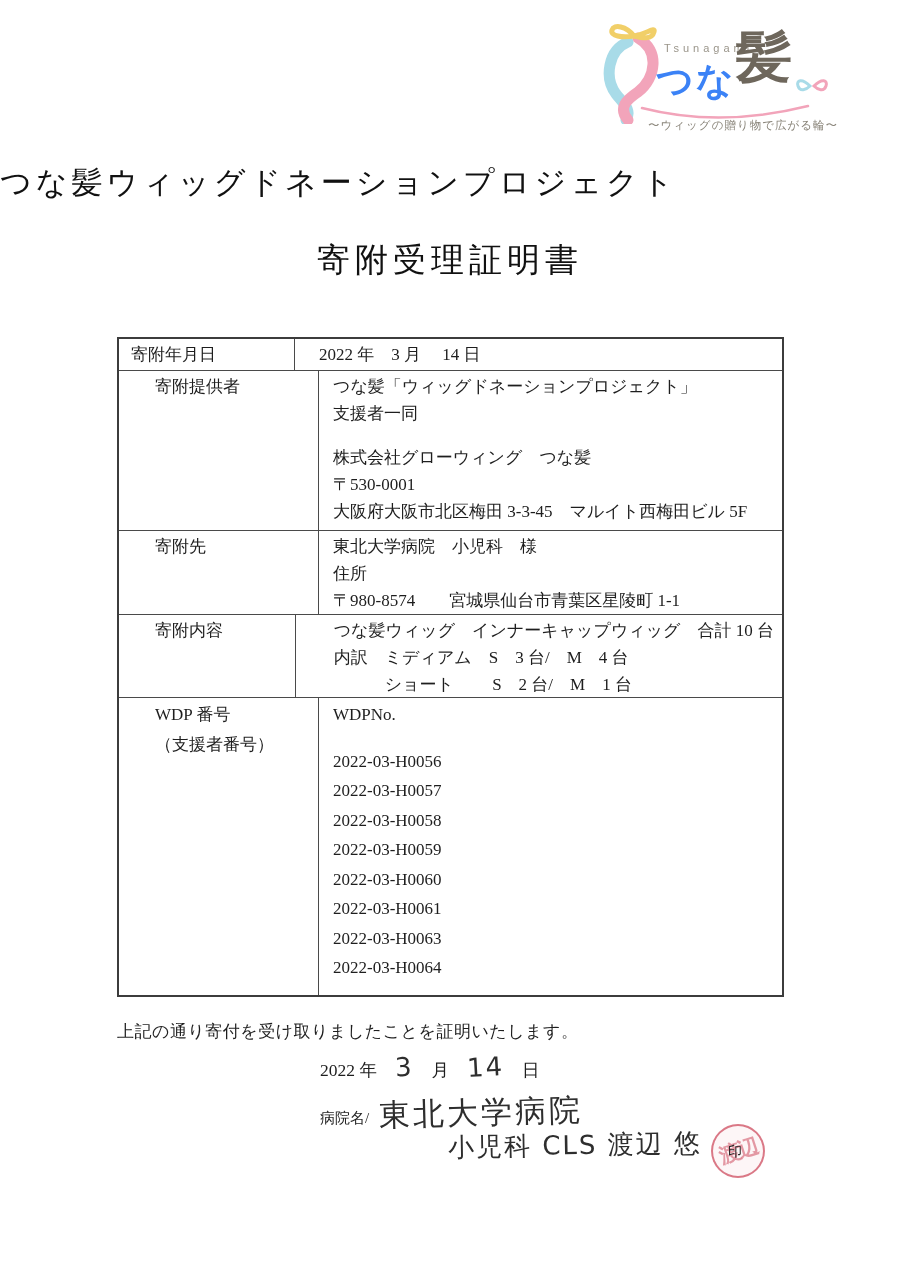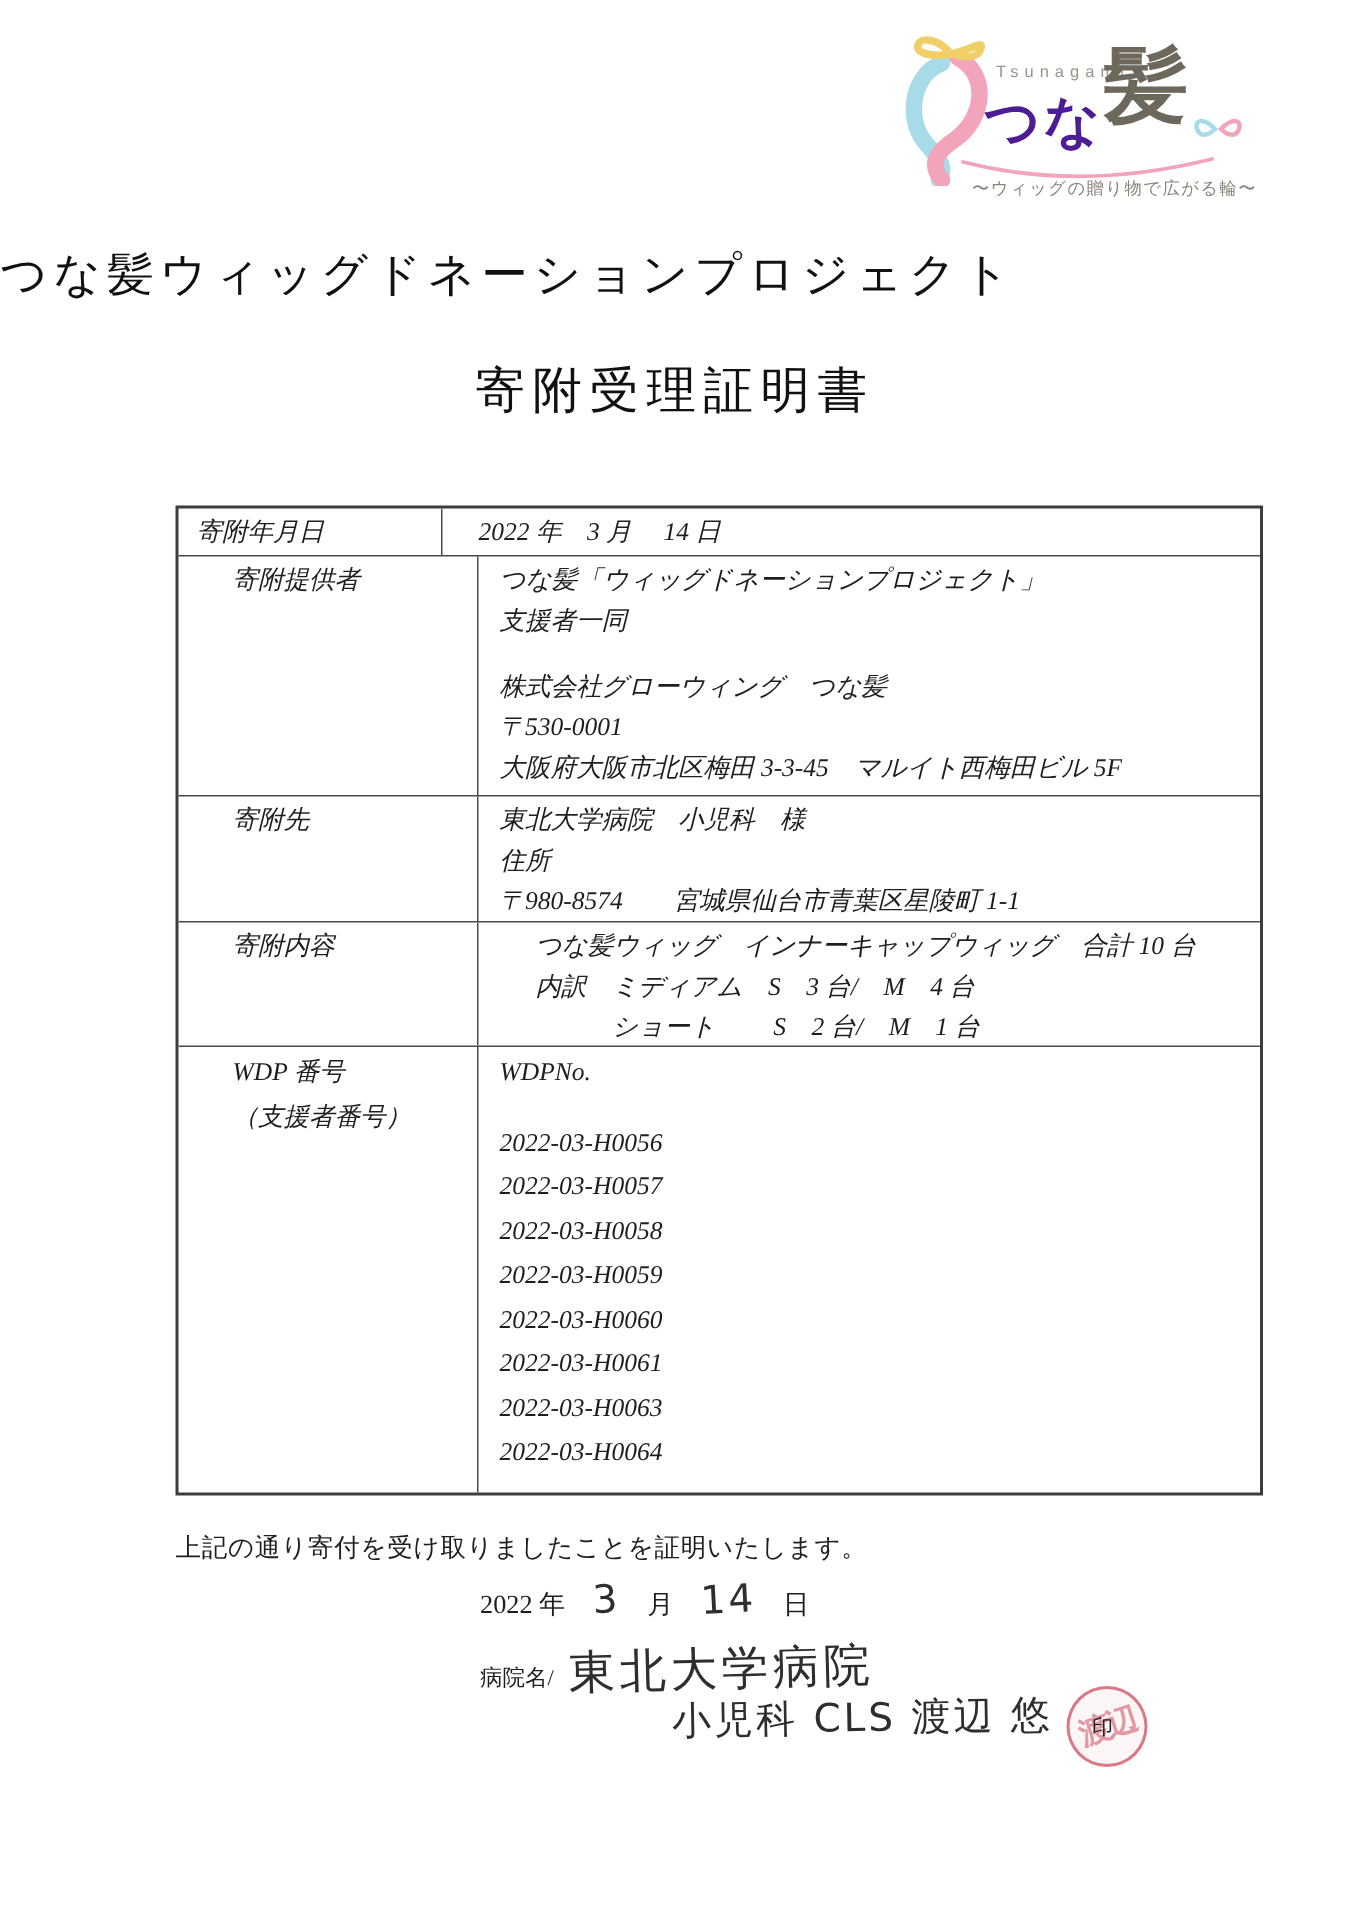--- a/index.html
+++ b/index.html
@@ -8,36 +8,36 @@
     position:relative; width:900px; height:1273px; margin:0 auto;
     background:#ffffff; color:#1e1e1e; overflow:hidden;
   }
 
   
   .logo { position:absolute; top:12px; right:62px; width:240px; height:130px; }
   .logo-ribbon { position:absolute; left:0; top:8px; }
   .logo-brand-en { position:absolute; left:66px; top:30px; font-family:"Liberation Sans",sans-serif;
     font-size:11px; letter-spacing:4px; color:#9a958a; }
   .logo-tsuna { position:absolute; left:58px; top:44px; font-family:Liberation Sans, sans-serif;
-    font-size:37px; color:#4c1d95; font-weight:bold; letter-spacing:2px; }
+    font-size:37px; color:#3b82f6; font-weight:bold; letter-spacing:2px; }
   .logo-kami { position:absolute; left:138px; top:8px; font-size:56px; color:#6e675c; font-weight:bold; }
   .logo-bow-small { position:absolute; left:196px; top:62px; }
   .logo-swoosh { position:absolute; left:42px; top:90px; }
   .logo-tagline { position:absolute; left:0; top:106px; width:240px; text-align:right;
     font-family:Liberation Serif, serif; font-size:11.5px; color:#8a857a; letter-spacing:1px; }
 
   
   .doc-title { position:absolute; left:0; top:162px; width:100%; text-align:left;
     font-size:31px; letter-spacing:4px; color:#111; }
   .doc-subtitle { position:absolute; left:0; top:238px; width:100%; text-align:center;
     font-size:33px; letter-spacing:5px; color:#111; }
 
   
-  .doc-table { position:absolute; left:117px; top:337px; width:725px;
-    border:2px solid #3c3c3c; font-size:17px;font-style:italic; }
+  .doc-table { position:absolute; left:117px; top:337px; width:667px;
+    border:2px solid #3c3c3c; font-size:17px; }
   .t-row { display:flex; }
   .t-row + .t-row { border-top:1.5px solid #4a4a4a;padding-left:24px; }
   .t-label { width:176px; border-right:1.5px solid #4a4a4a; padding:2px 6px 0 12px; line-height:27px; }
   .t-value { flex:1; padding:2px 8px 0 14px; line-height:27px; }
   .h1 { height:31px; } .h2 { height:160px; } .h3 { height:84px; } .h4 { height:83px;gap:24px; } .h5 { height:298px; }
   .h5 .t-label, .h5 .t-value { line-height:29.5px; }
   .h1 .t-value { padding-left:24px; }
   .cell-line { min-height:1em; white-space:pre; }
 
   

